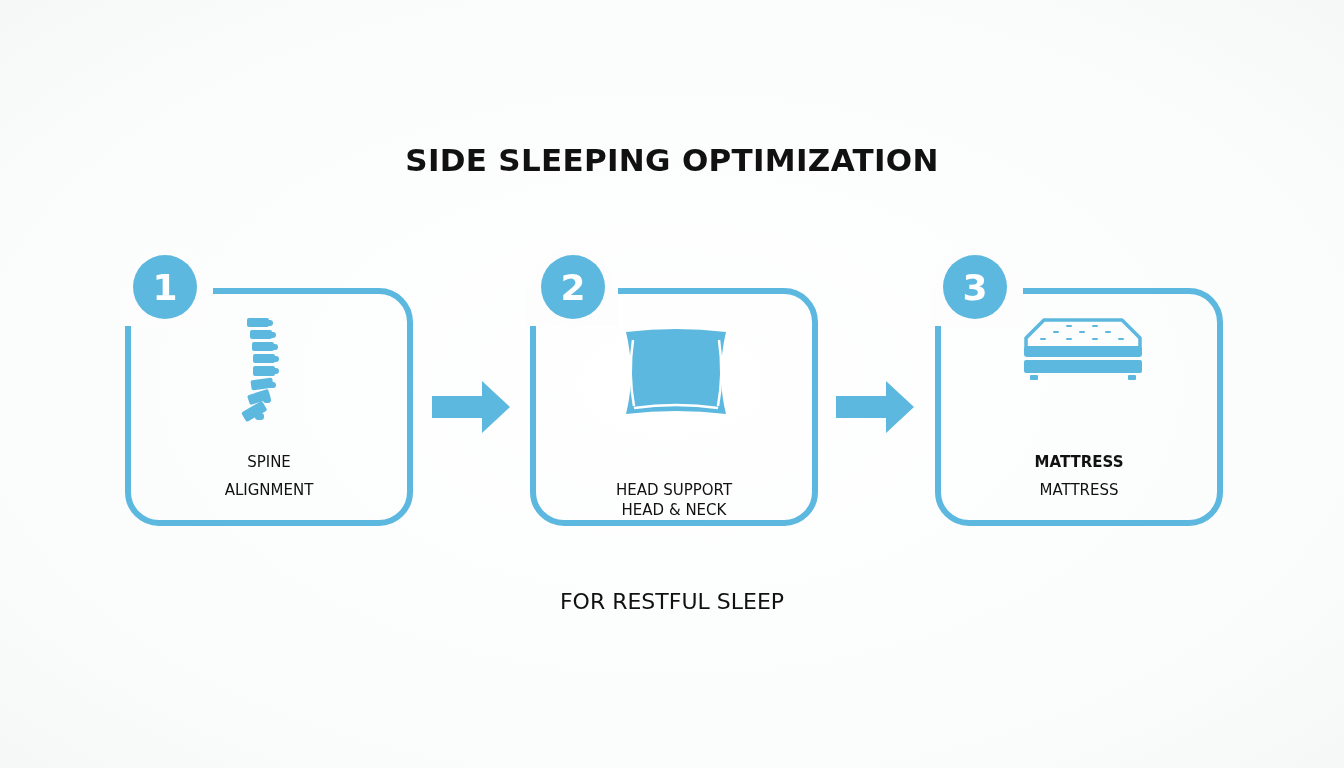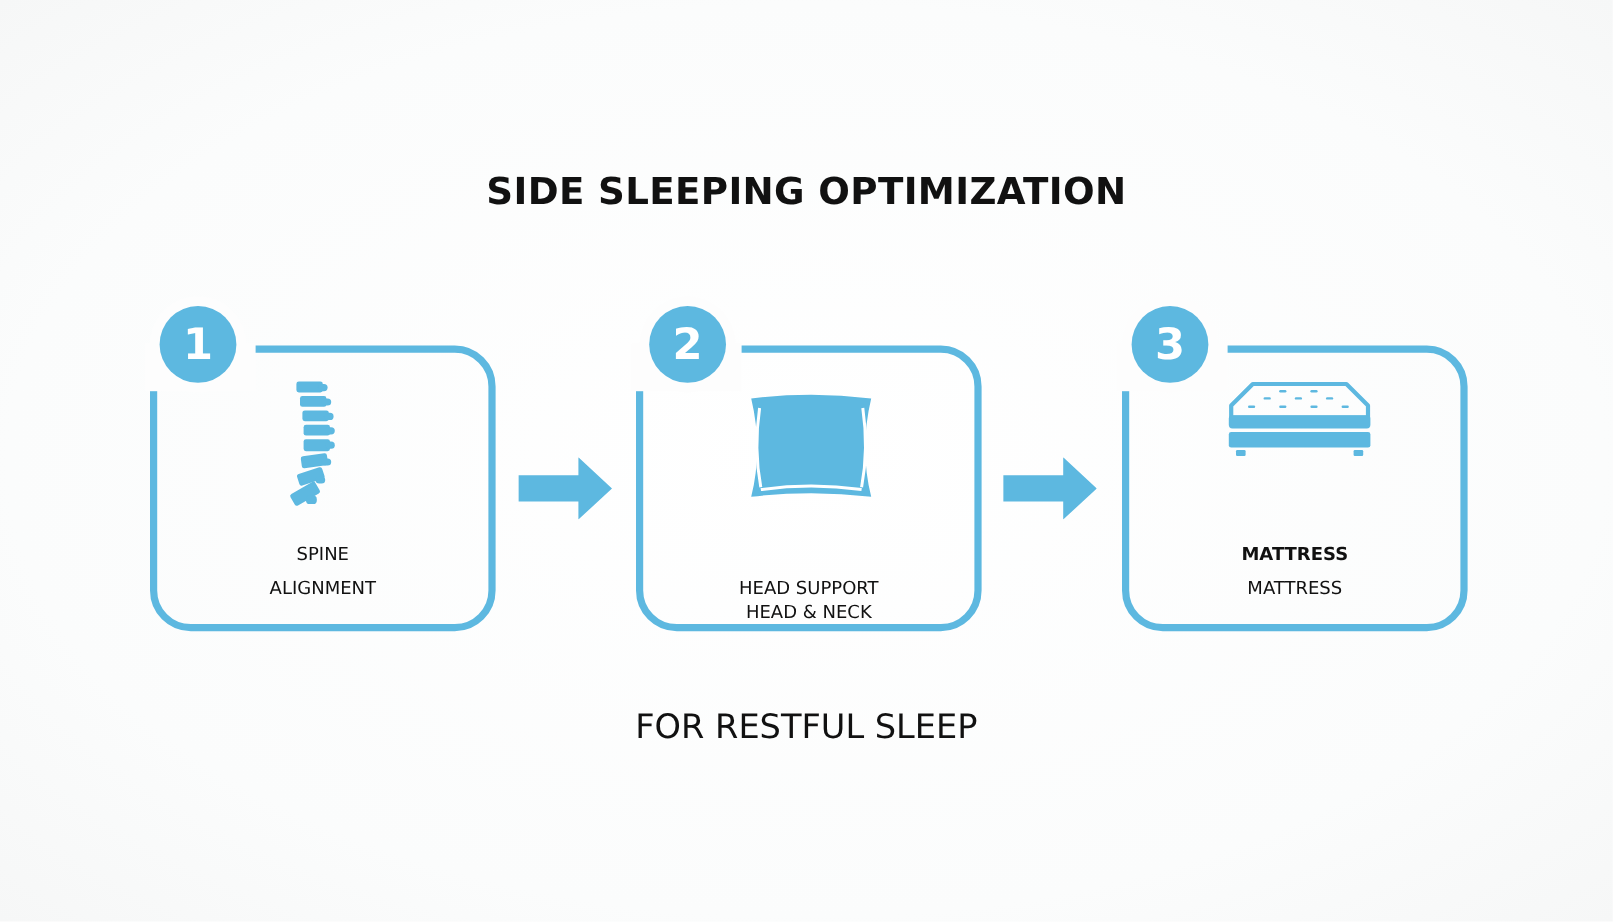--- a/index.html
+++ b/index.html
@@ -78,21 +78,21 @@
       top: 381px;
       width: 78px;
       height: 52px;
     }
     .subtitle {
       position: absolute;
       left: 0;
       width: 1344px;
       top: 589px;
       text-align: center;
-      font-size: 28px;
+      font-size: 22px;
       color: #111111;
     }
   </style>
 </head>
 <body>
 
 <div class="canvas">
 
   <div class="title">SIDE SLEEPING OPTIMIZATION</div>
 

